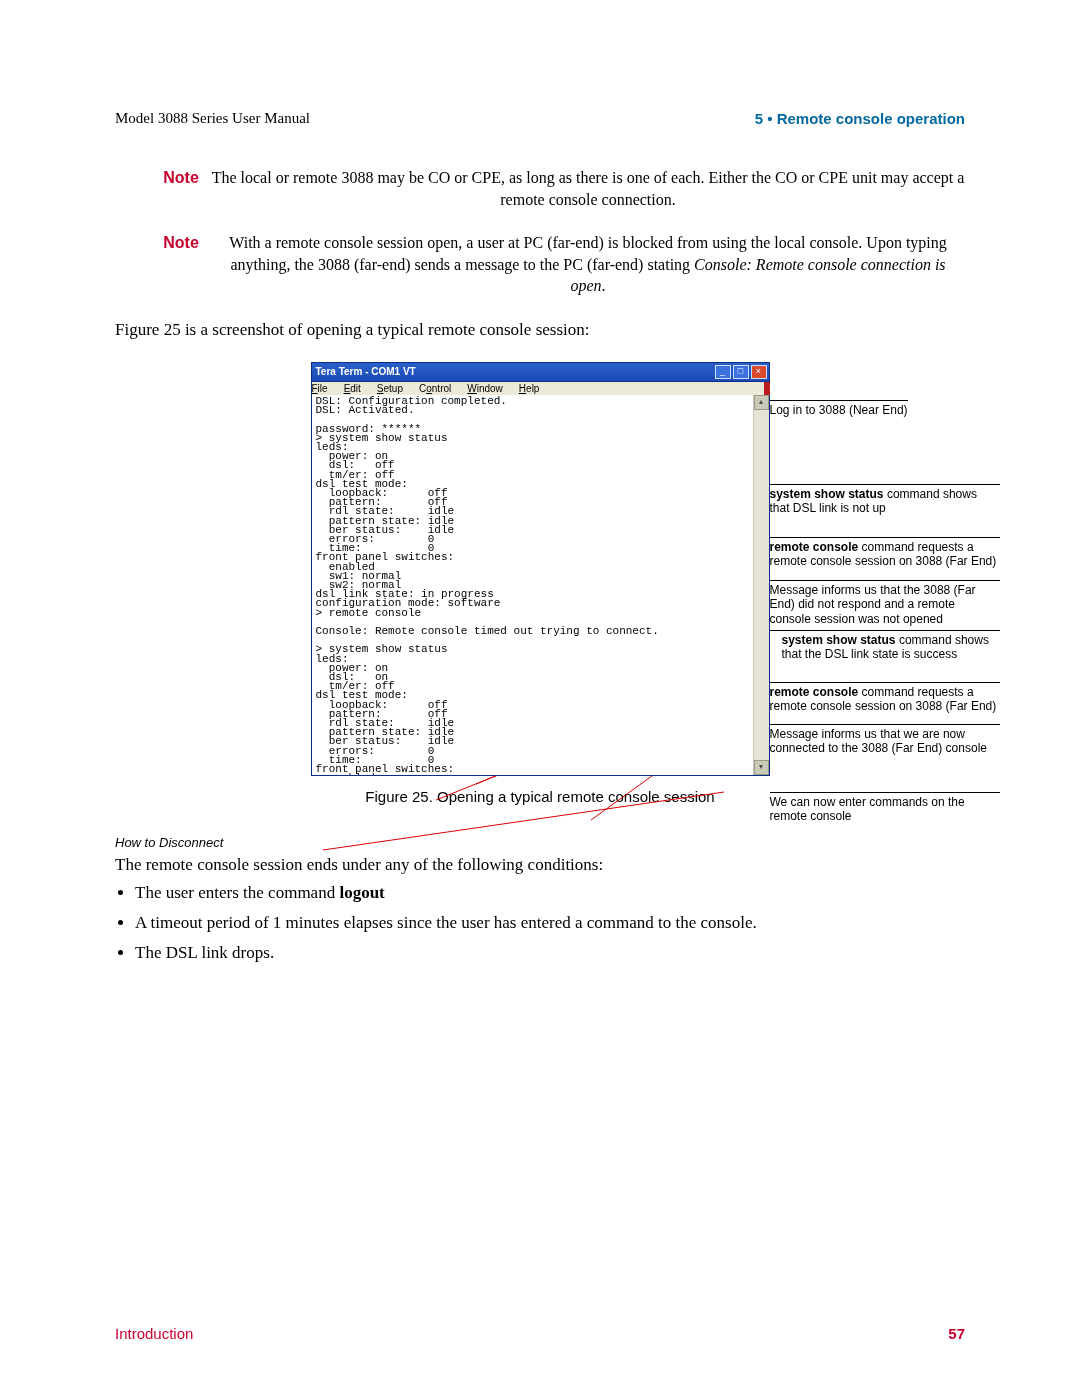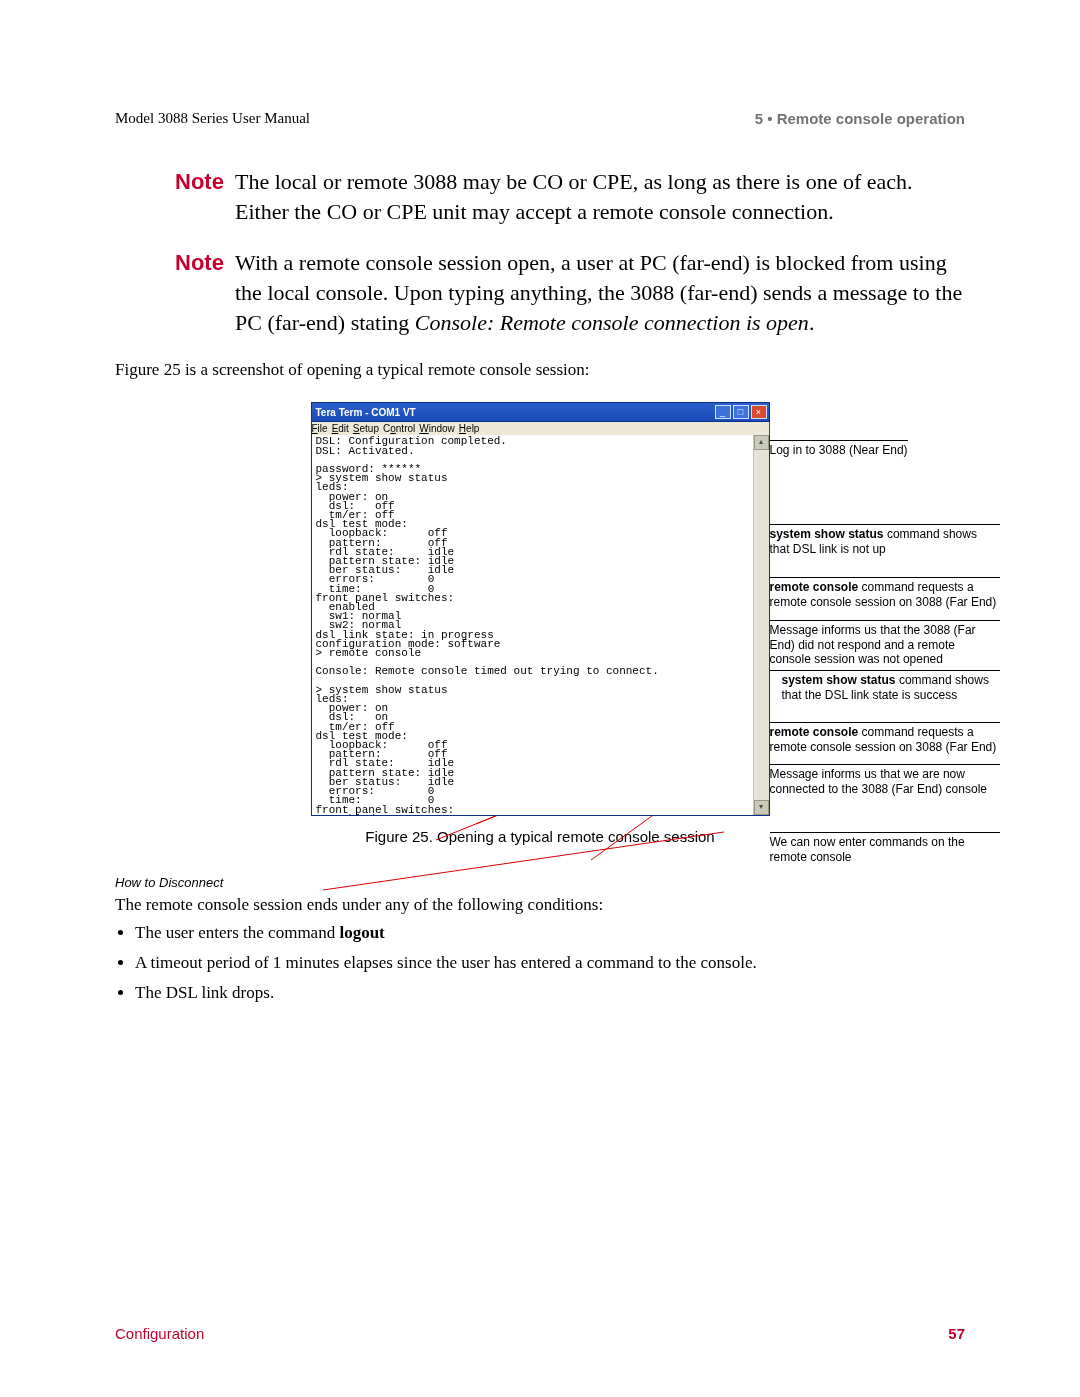--- a/index.html
+++ b/index.html
@@ -16,39 +16,40 @@
     box-sizing: border-box;
     padding: 110px 115px 80px 115px;
   }
   .header-row {
     display: flex;
     justify-content: space-between;
     font-size: 15px;
     margin-bottom: 40px;
   }
   .header-left { color: #000; }
-  .header-right { color: #737373; font-weight: bold; font-family: Arial, sans-serif; }
+  .header-right { color: #0369a1; font-weight: bold; font-family: Arial, sans-serif; }
   .footer-row {
     position: absolute;
     left: 115px;
     right: 115px;
     bottom: 55px;
     display: flex;
     justify-content: space-between;
     font-size: 15px;
     font-family: Arial, sans-serif;
   }
   .footer-left { color: #c7002e; }
   .footer-right { color: #c7002e; font-weight: bold; }
 
   .note-block {
     display: flex;
-    margin: 0 0 22px 60px;
-    font-size: 22px;
+    margin: 0 0 22px 36px;
+    font-size: 16px;
     line-height: 1.35;
+    text-align: center;
   }
   .note-label {
     color: #c7002e;
     font-weight: bold;
     font-family: Arial, sans-serif;
     width: 60px;
     flex-shrink: 0;
   }
   .note-body {
     flex: 1;
@@ -120,26 +121,26 @@
     justify-content: center;
     color: #fff;
     font-size: 9px;
     line-height: 1;
     font-family: Arial, sans-serif;
   }
   .tb-close { background: #d94a2f; }
   .menubar {
     background: #ece9d8;
     border-left: 1px solid #0b2e8a;
-    border-right: 1px solid #b91c1c;
+    border-right: 6px solid #b91c1c;
     padding: 1px 0;
     font-family: Tahoma, Arial, sans-serif;
     font-size: 10px;
     display: flex;
-    gap: 4px;
+    gap: 16px;
   }
   .menubar span u { text-decoration: underline; }
   .termbody {
     border: 1px solid #0b2e8a;
     border-top: none;
     background: #fff;
     position: relative;
     height: 380px;
     overflow: hidden;
   }
@@ -335,17 +336,17 @@
     </li>
     <li>
       <span>A timeout period of 1 minutes elapses since the user has entered a command to the console.</span>
     </li>
     <li>
       <span>The DSL link drops.</span>
     </li>
   </ul>
 
   <div class="footer-row">
-    <span class="footer-left">Configuration</span>
+    <span class="footer-left">Introduction</span>
     <span class="footer-right">57</span>
   </div>
 
 </div>
 
 </body></html>

